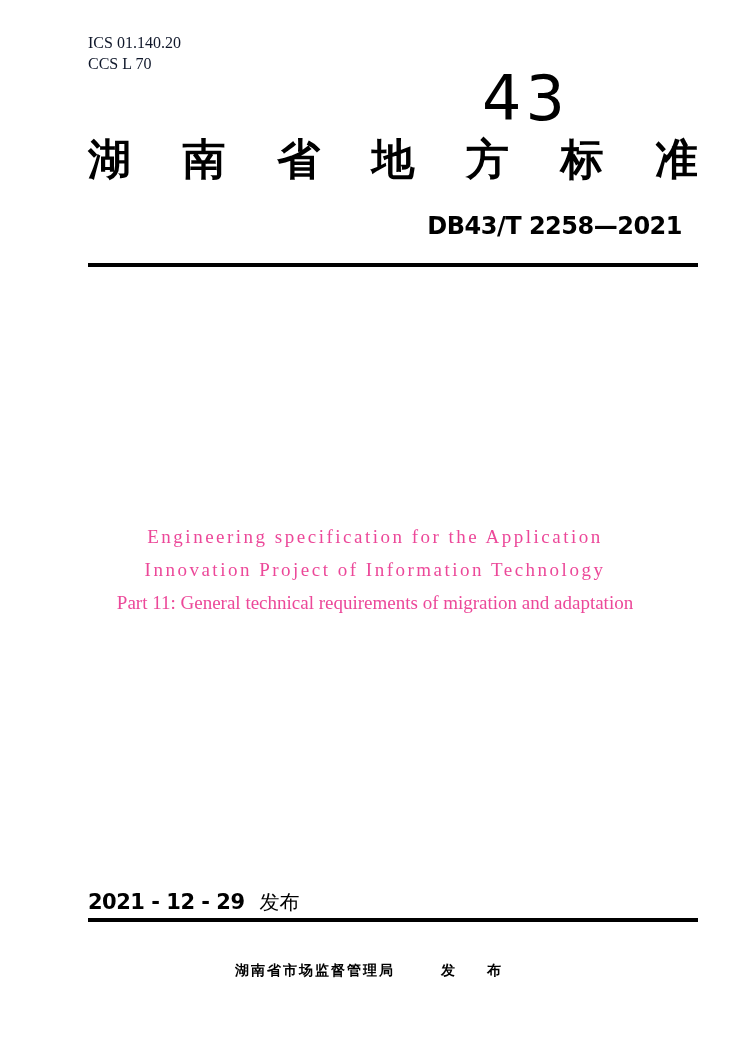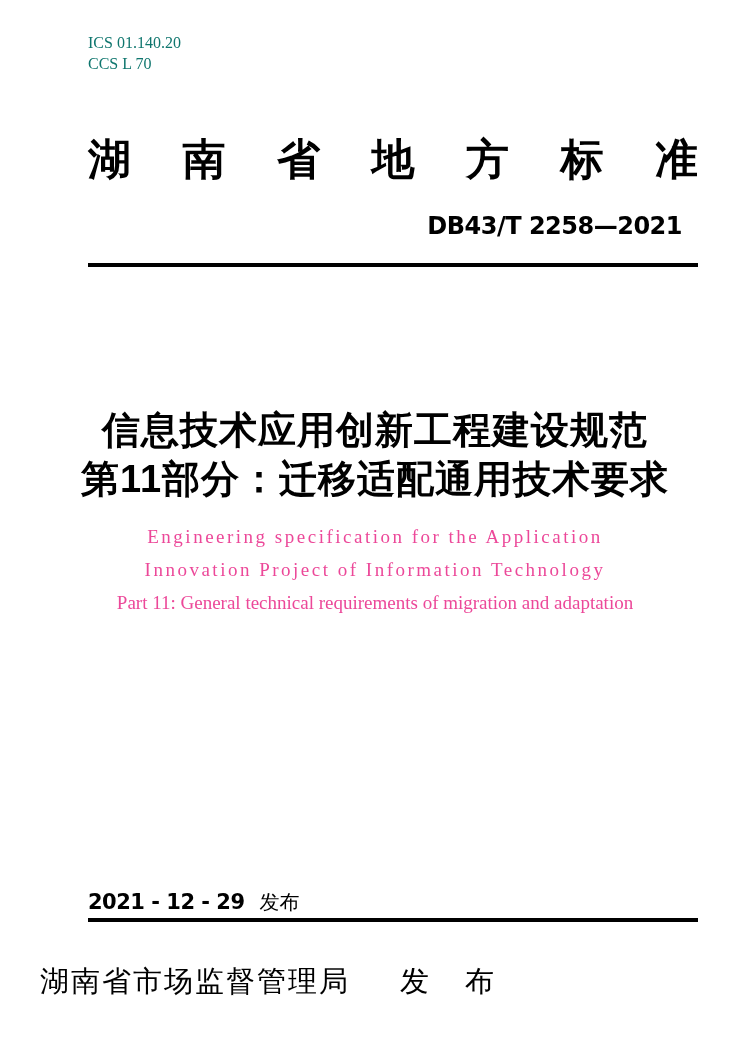--- a/index.html
+++ b/index.html
@@ -14,21 +14,21 @@
     color: #000000;
     overflow: hidden;
   }
   
   .ics-block {
     position: absolute;
     left: 88px; top: 32px;
     font-family: "Liberation Serif", serif;
     font-size: 16px;
     line-height: 21px;
-    color: #0f766e;
+    color: #0f172a;
   }
   
   .logo {
     position: absolute;
     top: 62px; left: 472px; width: 228px;
     display: flex;
     align-items: baseline;
     white-space: nowrap;
   }
   .logo .db {
@@ -114,58 +114,56 @@
   }
   .date-label {
     font-size: 20px;
     font-weight: 500;
     margin-left: 15px;
   }
   
   .publisher {
     position: absolute;
     left: 40px; top: 962px; width: 670px;
-    font-size: 29px;
-    font-weight: 400;
+    text-align: center;
+    font-size: 14px;
+    font-weight: 700;
     white-space: nowrap;
   }
   .publisher .issuer { letter-spacing: 2px; }
   .publisher .action { margin-left: 42px; letter-spacing: 14px; }
 </style>
 </head>
 <body>
 
 <div class="page">
 
   <div class="ics-block">
     <div>ICS 01.140.20</div>
     <div>CCS L 70</div>
   </div>
 
   <div class="logo">
+    <span class="num">43</span>
   </div>
 
   <div class="std-type">
     <span>湖</span>
     <span>南</span>
     <span>省</span>
     <span>地</span>
     <span>方</span>
     <span>标</span>
     <span>准</span>
   </div>
 
   <div class="std-number">DB43/T 2258—2021</div>
 
   <div class="rule rule-top"></div>
 
-  <div class="title-cn">
-    <div>信息技术应用创新工程建设规范</div>
-    <div>第11部分：迁移适配通用技术要求</div>
-  </div>
 
   <div class="title-en">
     <div class="spaced">Engineering specification for the Application</div>
     <div class="spaced">Innovation Project of Information Technology</div>
     <div>Part 11: General technical requirements of migration and adaptation</div>
   </div>
 
   <div class="dates-row">
     <div class="date-item">
       <span class="date-num">2021 - 12 - 29</span>

